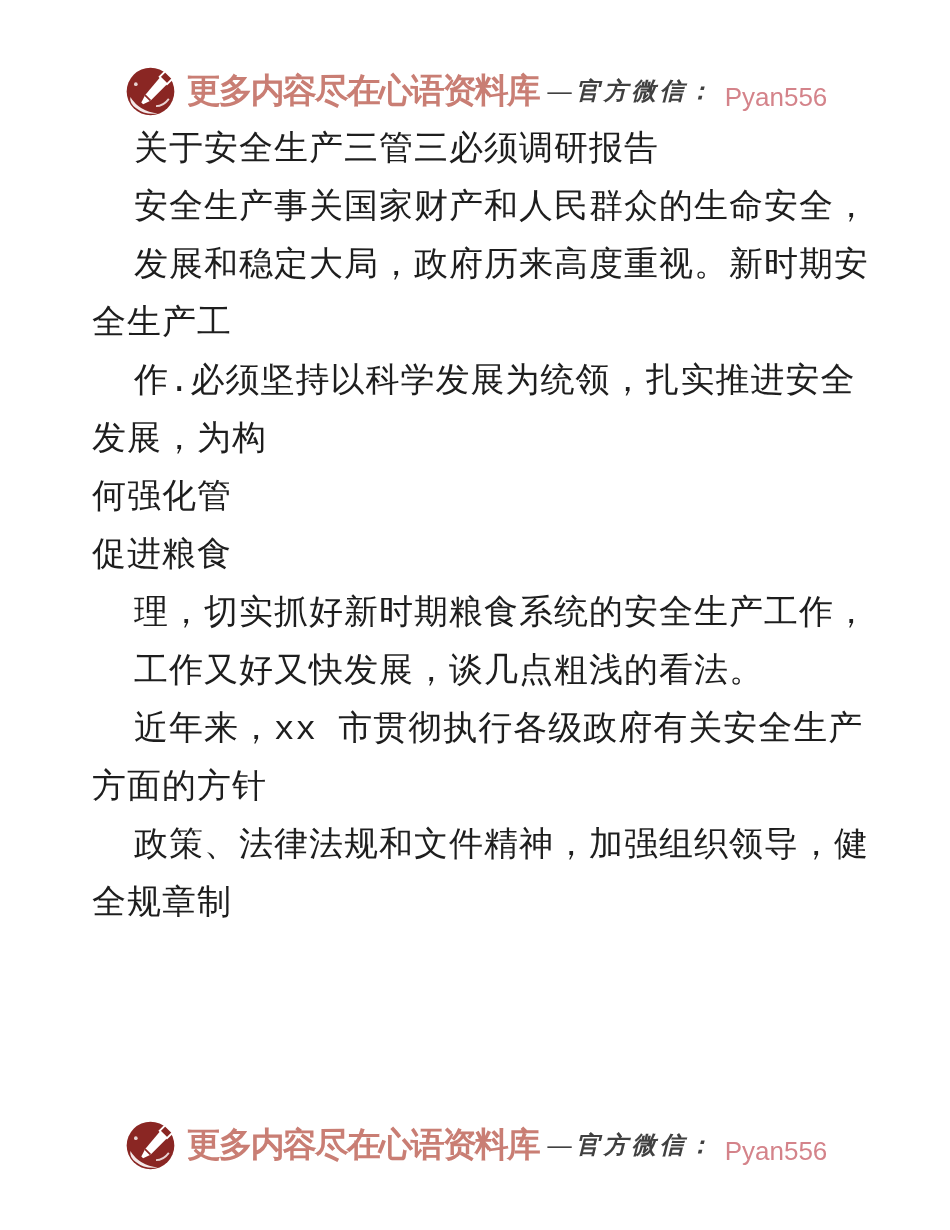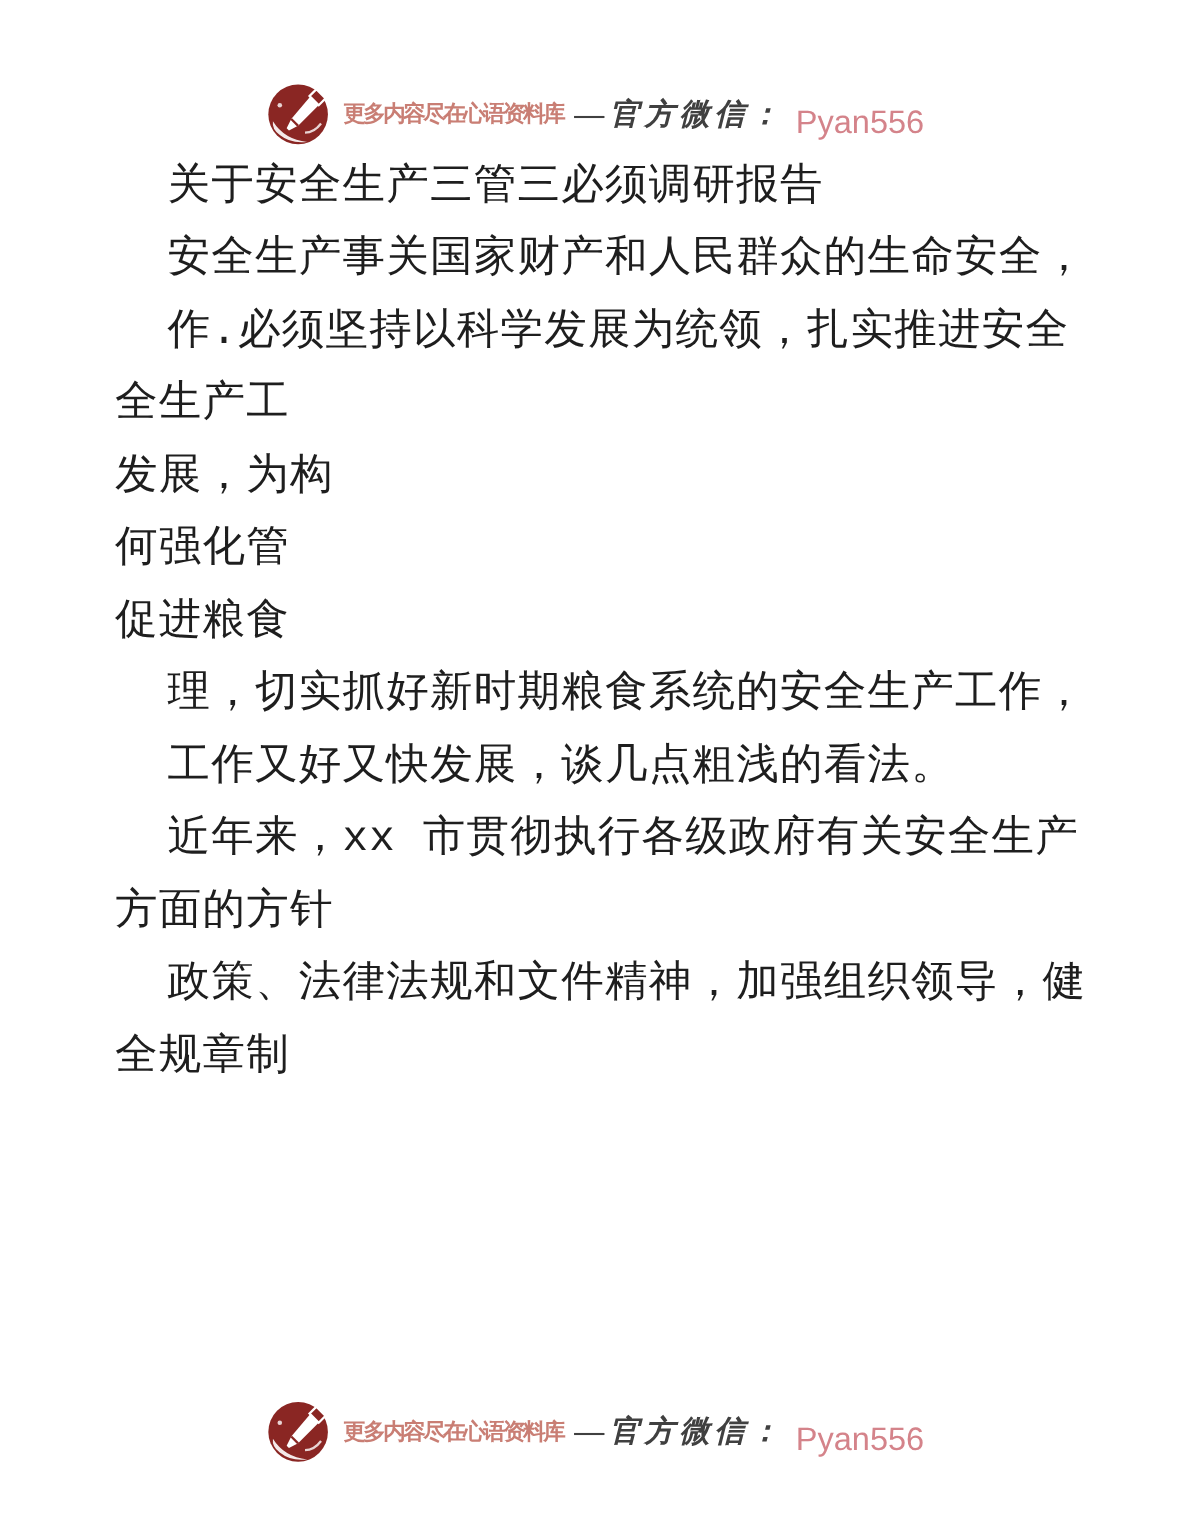--- a/index.html
+++ b/index.html
@@ -29,21 +29,21 @@
   }
   .banner.top { top: 62px; }
   .banner.bottom { top: 1116px; }
   .banner .logo {
     width: 55px;
     height: 55px;
     flex: 0 0 auto;
   }
   .brand-text {
     font-family: Liberation Serif, serif;
-    font-size: 18px;
+    font-size: 34px;
     font-weight: bold;
     letter-spacing: -2px;
     color: #c97e74;
   }
   .wechat-part {
     font-family: "Liberation Serif", serif;
     font-style: italic;
     font-size: 24px;
     font-weight: bold;
     letter-spacing: 4px;
@@ -92,22 +92,23 @@
       <path d="M36 46 Q 44 46 50 38" stroke="#ffffff" stroke-width="2" fill="none" opacity="0.8"></path>
     </svg>
     <span class="brand-text">更多内容尽在心语资料库</span>
       <span class="wechat-part">—官方微信：</span>
       <span class="wechat-id">Pyan556</span>
   </div>
 
   <div class="doc-body">
     <div class="line indent">关于安全生产三管三必须调研报告</div>
     <div class="line indent">安全生产事关国家财产和人民群众的生命安全，</div>
+    <div class="line indent">发展和稳定大局，政府历来高度重视。新时期安</div>
+    <div class="line">全生产工</div>
     <div class="line indent">作.必须坚持以科学发展为统领，扎实推进安全</div>
-    <div class="line">全生产工</div>
     <div class="line">发展，为构</div>
     <div class="line">何强化管</div>
     <div class="line">促进粮食</div>
     <div class="line indent">理，切实抓好新时期粮食系统的安全生产工作，</div>
     <div class="line indent">工作又好又快发展，谈几点粗浅的看法。</div>
     <div class="line indent">近年来，xx 市贯彻执行各级政府有关安全生产</div>
     <div class="line">方面的方针</div>
     <div class="line indent">政策、法律法规和文件精神，加强组织领导，健</div>
     <div class="line">全规章制</div>
   </div>

